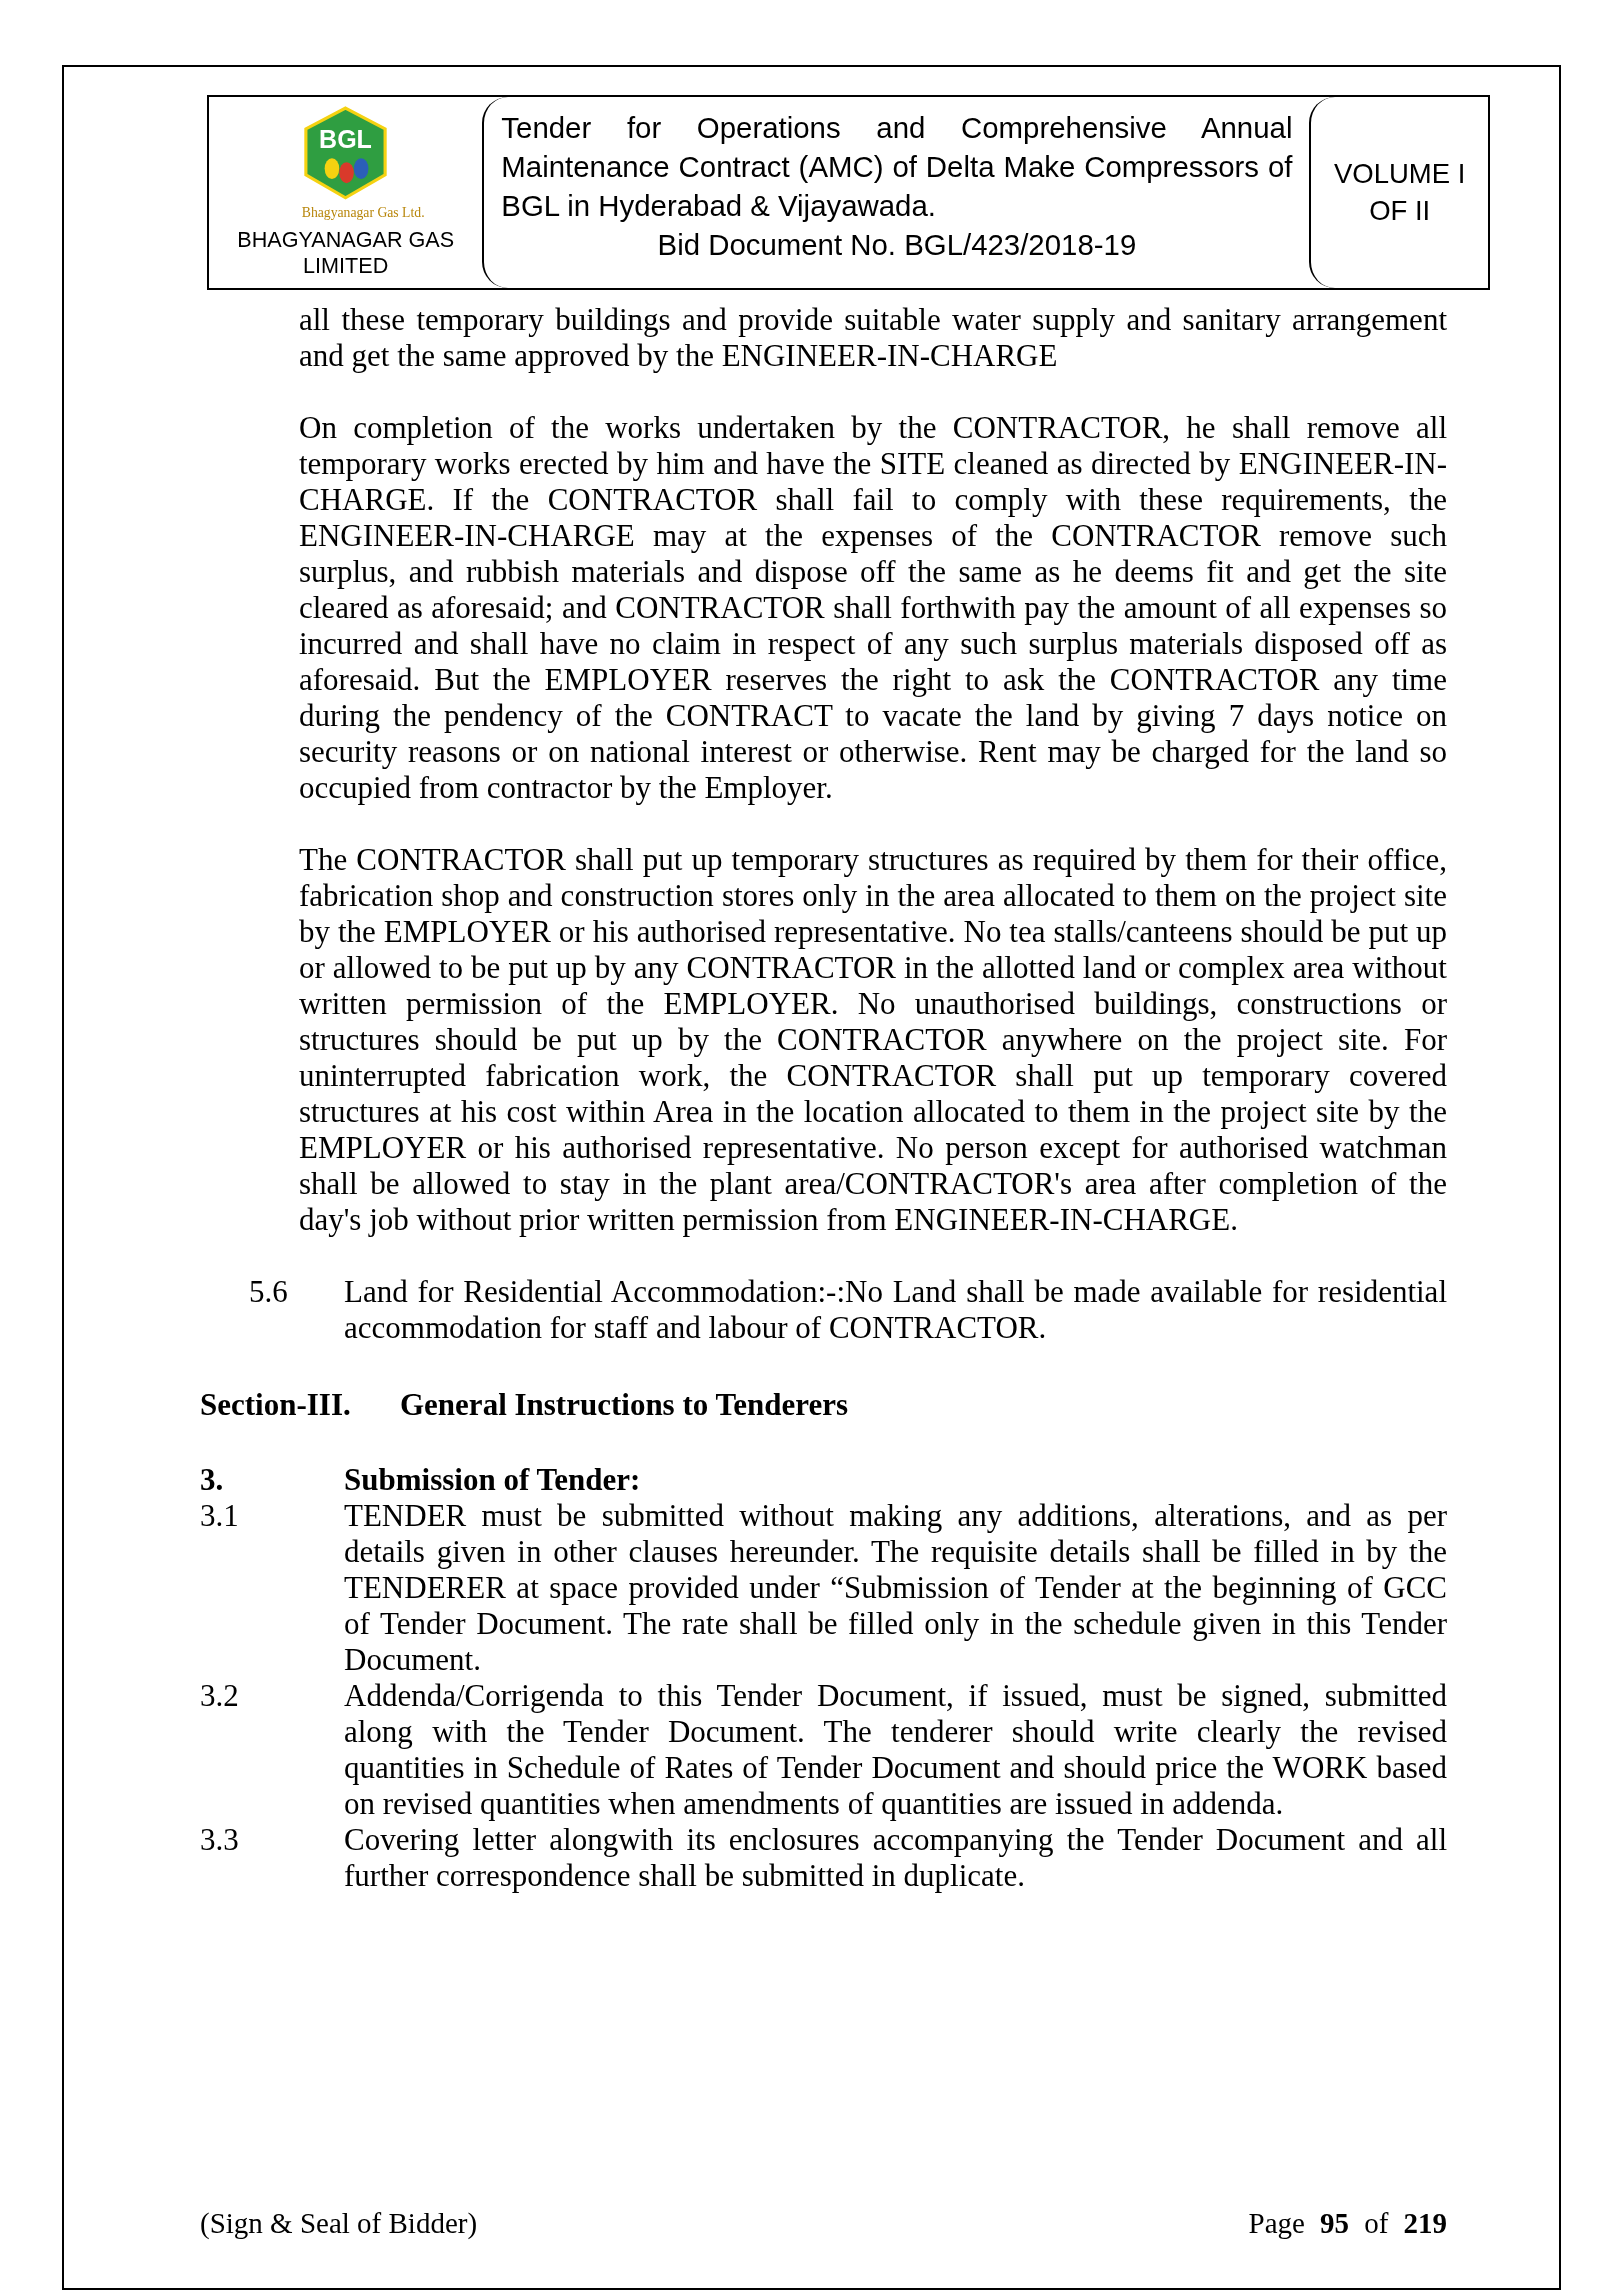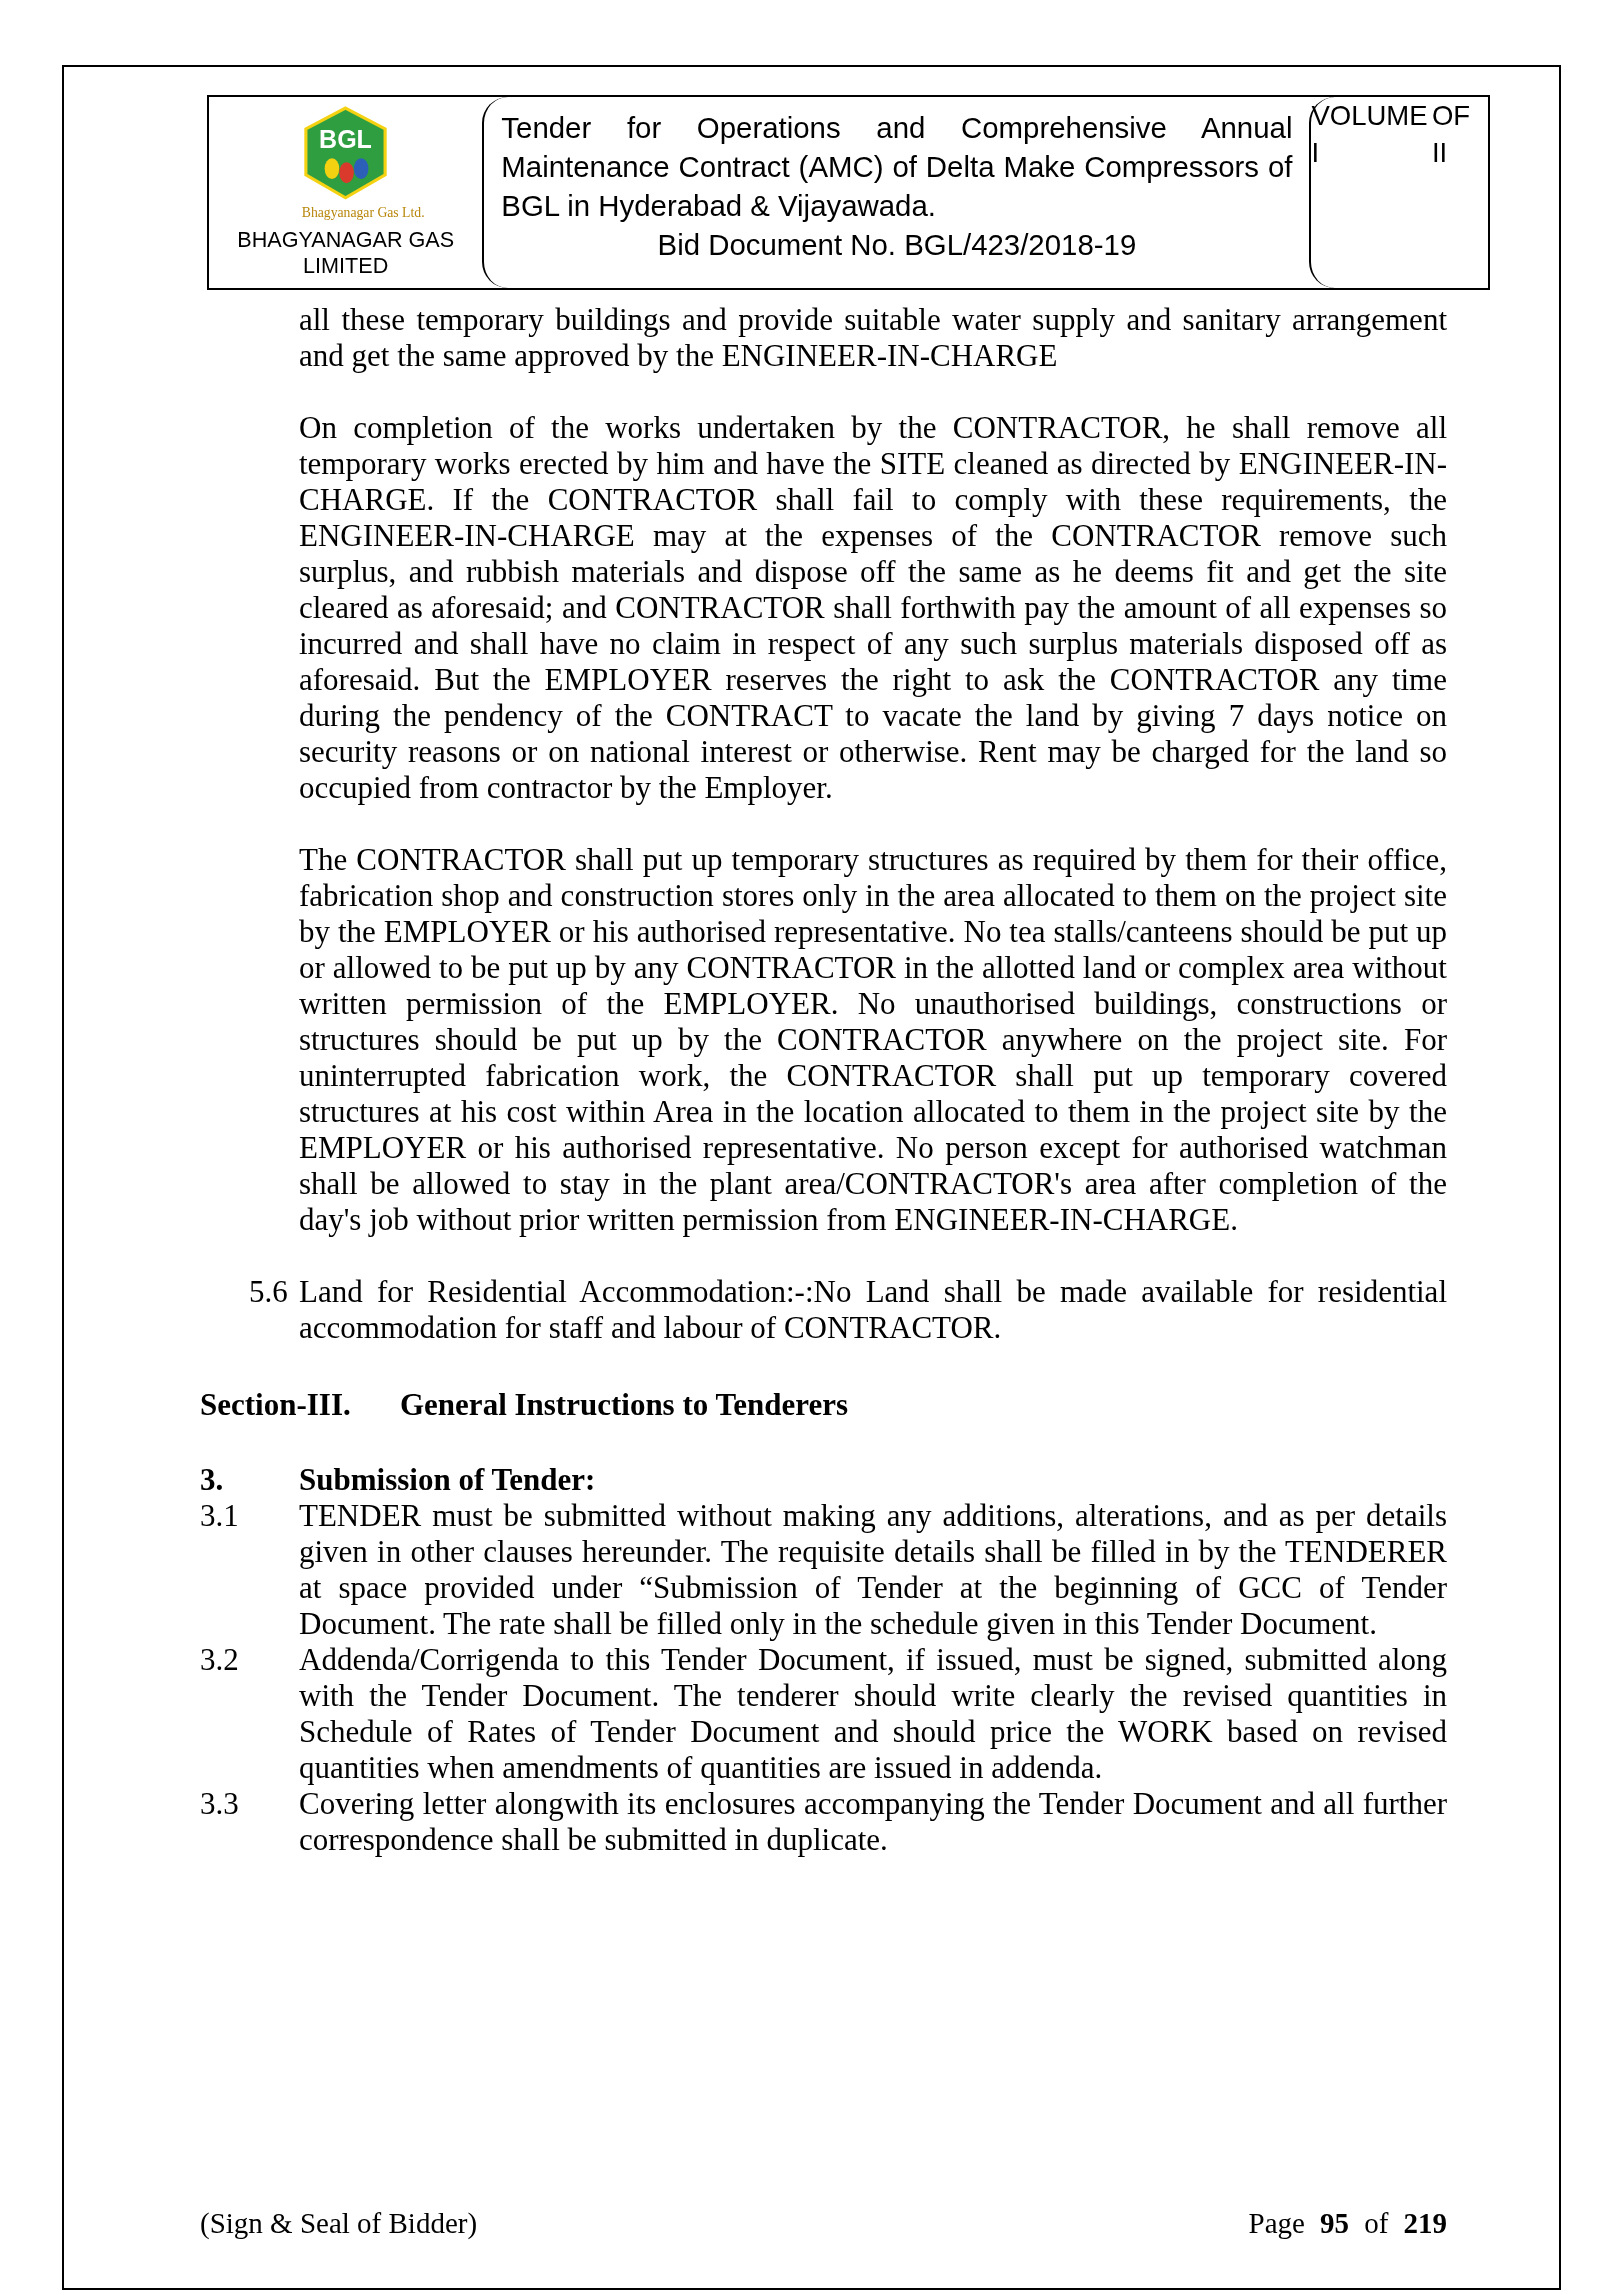--- a/index.html
+++ b/index.html
@@ -15,30 +15,30 @@
 
   .logo-cell { width:274px; display:flex; flex-direction:column; align-items:center; justify-content:center; padding:9.2px 6.5px; }
   .logo-wrap { display:flex; flex-direction:column; align-items:center; }
   .logo-tagline { font-family:"Liberation Serif", serif; font-size:13.7px; color:#b8860b; margin-top:1.3px;margin-left:35px; }
   .org-name { font-family:"Liberation Sans", sans-serif; font-size:21.6px; text-align:center; line-height:1.2; margin-top:5.2px; }
 
   .title-cell { width:829px; padding:10.5px 17px; font-family:"Liberation Sans", sans-serif; font-size:29.4px; line-height:39px; }
   .tender-title { text-align:justify; }
   .bid-no { text-align:center; }
 
-  .volume-cell { width:179px; display:flex; flex-direction:row; align-items:flex-start; justify-content:center; font-family:"Liberation Sans", sans-serif; font-size:27.5px; line-height:1.35; }
+  .volume-cell { width:179px; display:flex; flex-direction:column; align-items:center; justify-content:center; font-family:"Liberation Sans", sans-serif; font-size:27.5px; line-height:1.35; }
 
   
   .content { position:absolute; left:200px; top:302px; width:1247px; font-size:31px; line-height:36px; }
 
   .para { text-align:justify; margin-left:99px; margin-bottom:36px; }
 
   .item { display:flex; margin-bottom:0; }
   .item .num { flex:0 0 99px; }
-  .item .text { flex:1 1 auto; text-align:justify; }
+  .item .text { flex:1 1 auto; text-align:justify;margin-left:45px; }
 
   .item-56 { margin-left:49px; margin-bottom:41px; }
   .item-56 .num { flex:0 0 50px; }
 
   .section-heading { display:flex; font-weight:bold; margin:0 0 39px 0; }
   .section-heading .num { flex:0 0 200px; }
 
   .clause-title { display:flex; font-weight:bold; }
   .clause-title .num { flex:0 0 99px; }
 

